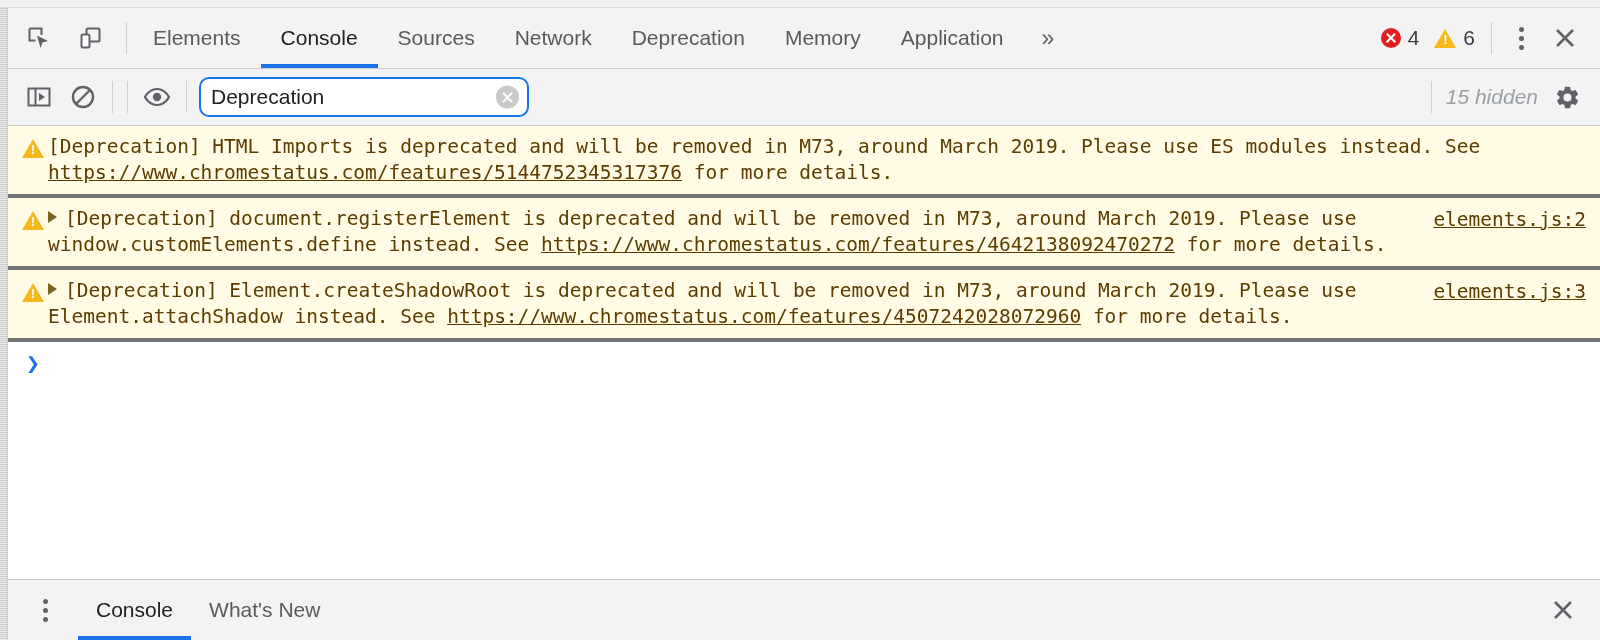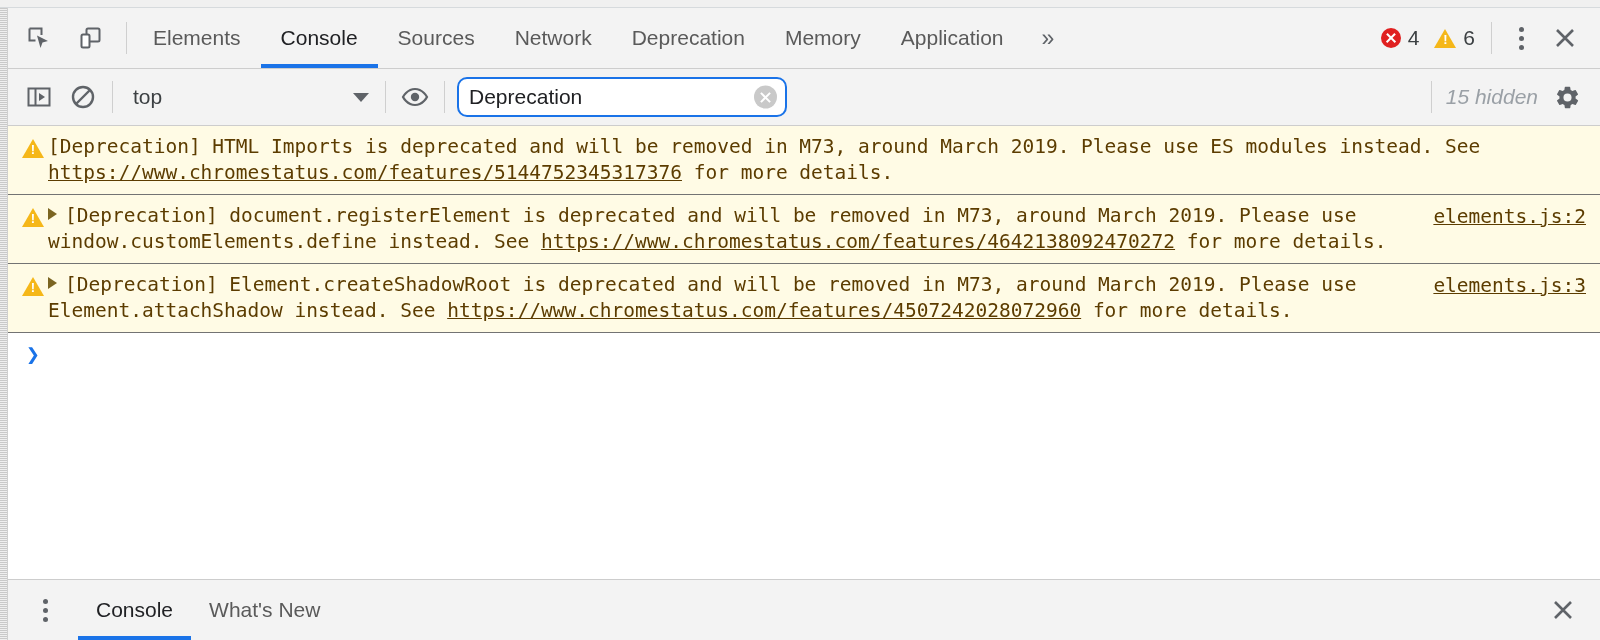--- a/index.html
+++ b/index.html
@@ -281,21 +281,21 @@
 
   
   .console-view {
     flex: 1;
     background: #fff;
     overflow: hidden;
     position: relative;
   }
   .msg {
     background: #fffbe5;
-    border-bottom: 1px solid #737373;
+    border-bottom: 4px solid #737373;
     display: flex;
     align-items: flex-start;
     padding: 8px 10px 9px 10px;
     position: relative;
   }
   .msg-icon {
     width: 30px;
     min-width: 30px;
     padding-top: 5px;
     display: flex;
@@ -498,24 +498,20 @@
       <div class="ct-btn">
         <span>
           <svg width="26" height="26" viewBox="0 0 26 26">
             <circle cx="13" cy="13" r="10" fill="none" stroke="#5f6368" stroke-width="2.4"></circle>
             <line x1="6" y1="20" x2="20" y2="6" stroke="#5f6368" stroke-width="2.4"></line>
           </svg>
         </span>
       </div>
       <div class="vsep"></div>
 
-      <div class="ctx-select">
-        <span class="label">top</span>
-        <span class="caret"></span>
-      </div>
       <div class="vsep"></div>
 
       <div class="ct-btn">
         <span>
           <svg width="28" height="22" viewBox="0 0 28 22">
             <path d="M14 3 C6 3 2 11 2 11 C2 11 6 19 14 19 C22 19 26 11 26 11 C26 11 22 3 14 3 Z" fill="none" stroke="#5f6368" stroke-width="2.2"></path>
             <circle cx="14" cy="11" r="4.2" fill="#5f6368"></circle>
           </svg>
         </span>
       </div>

